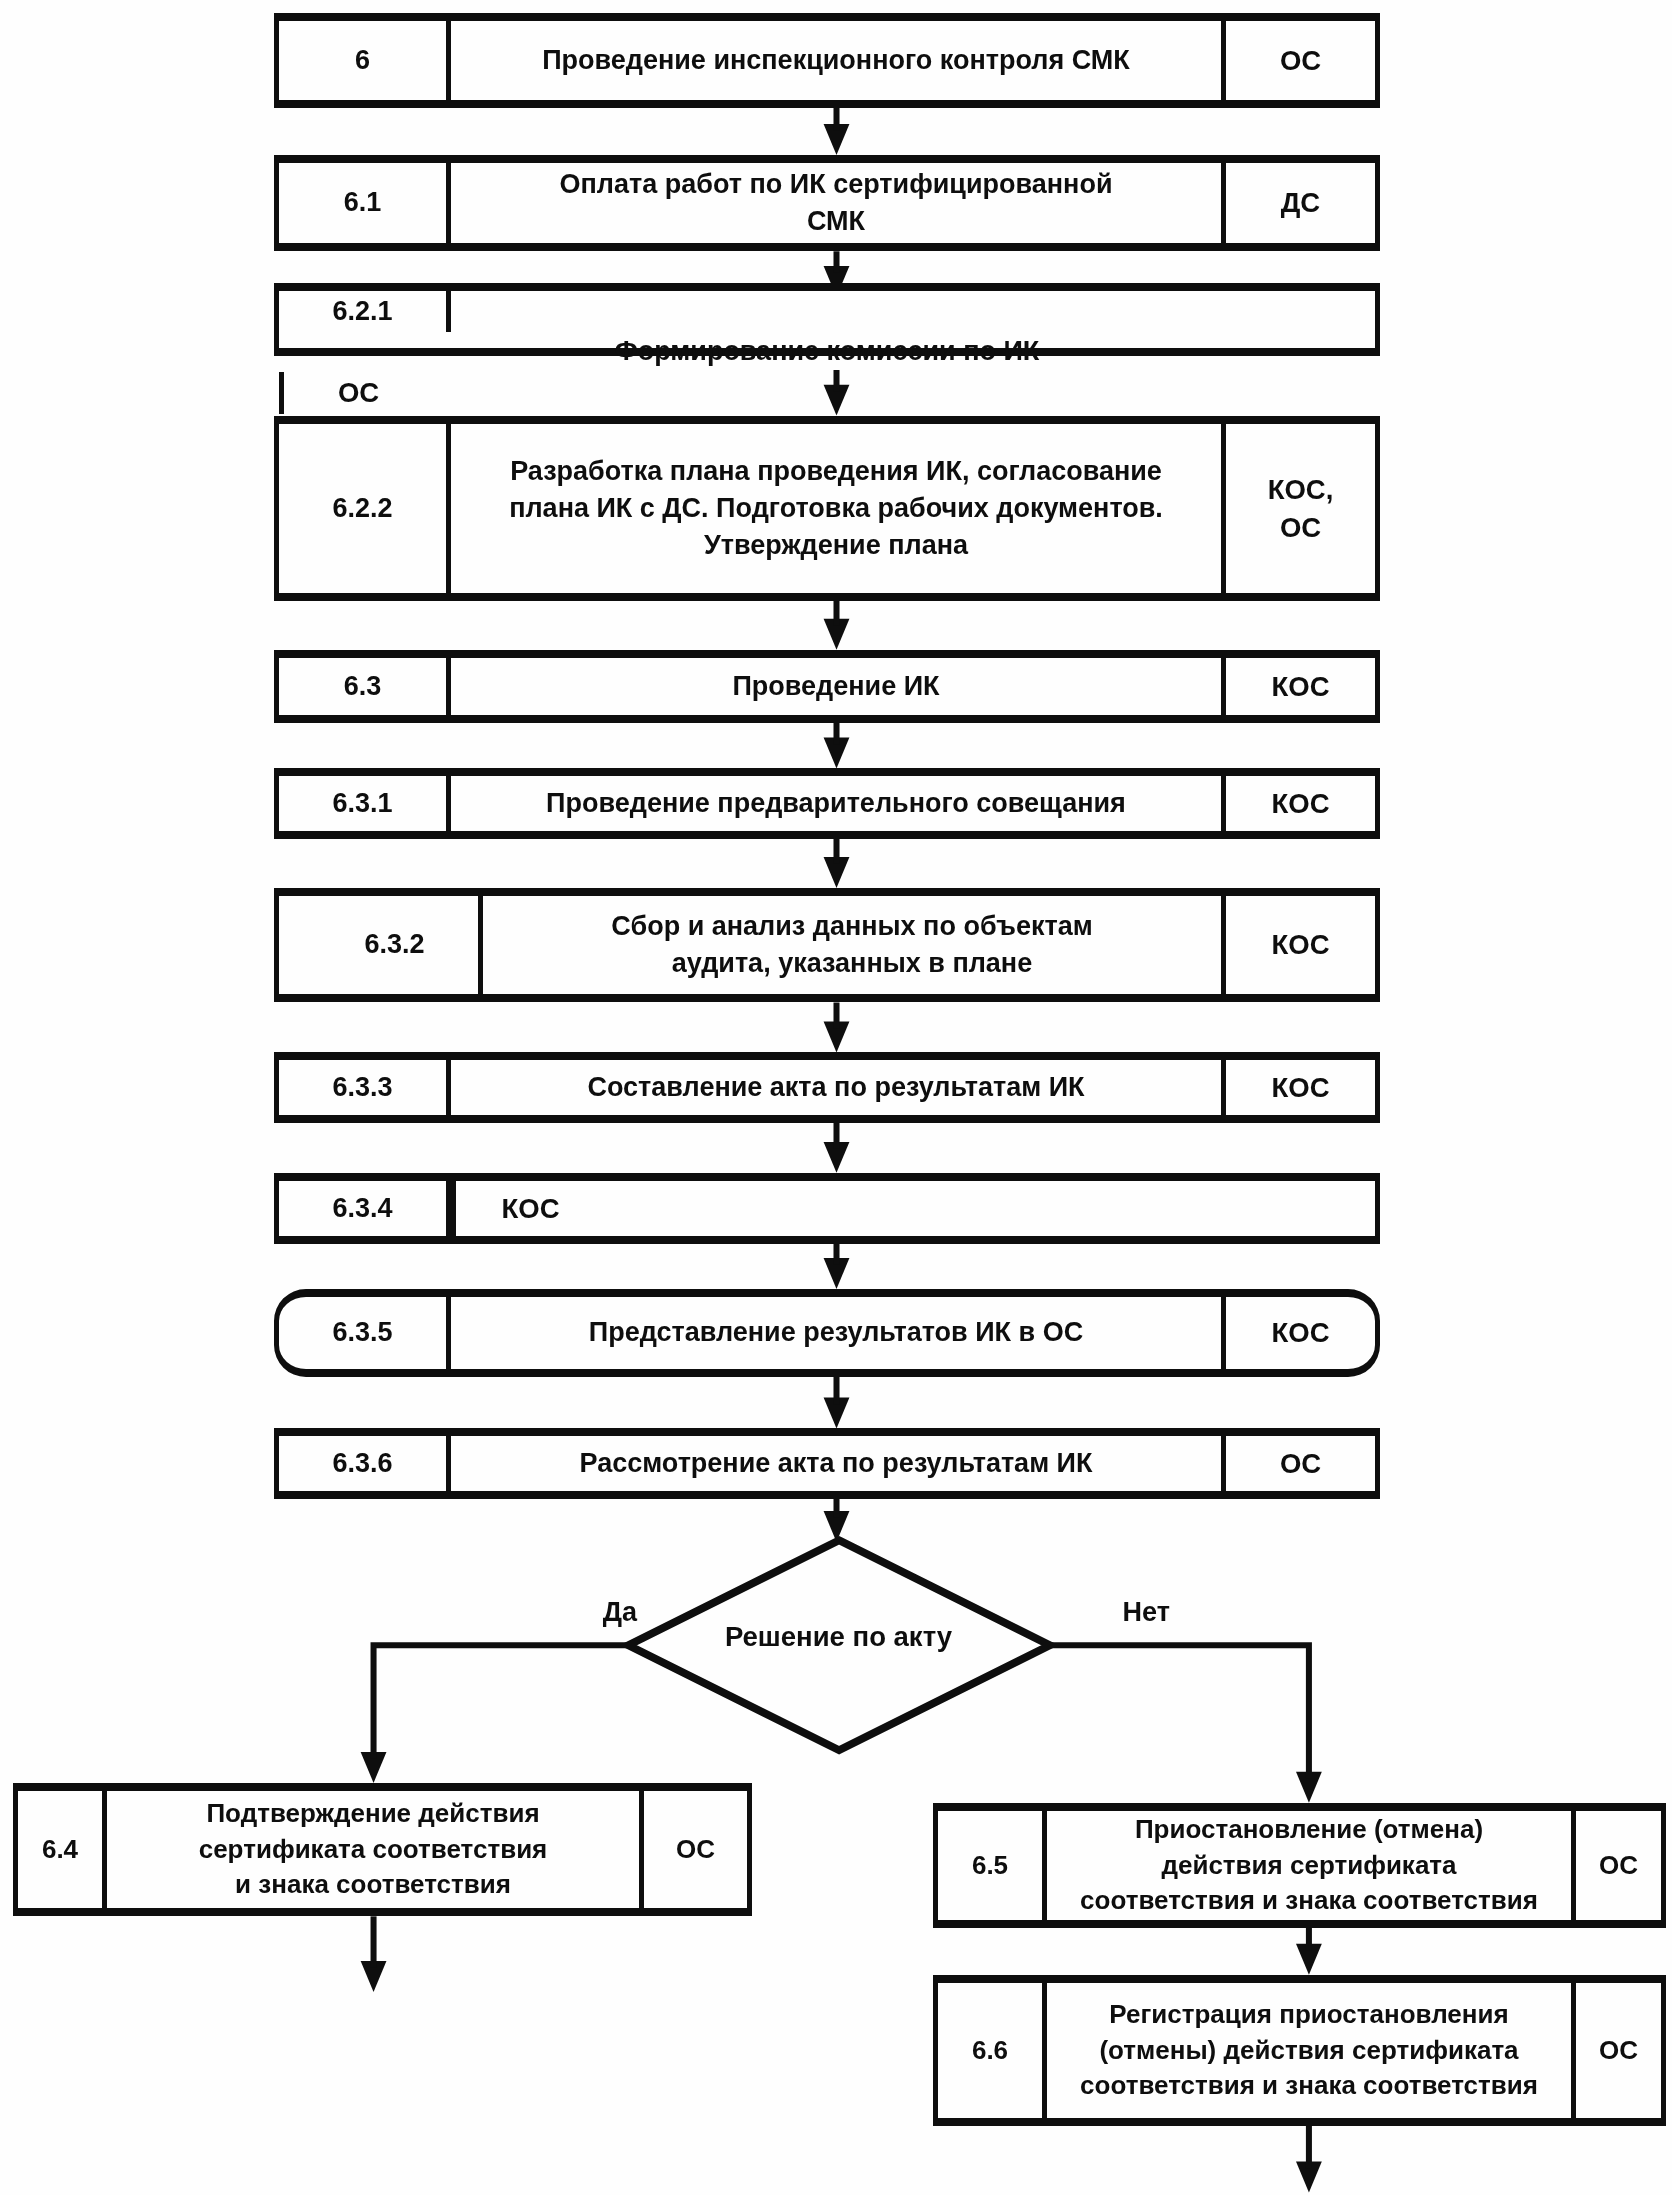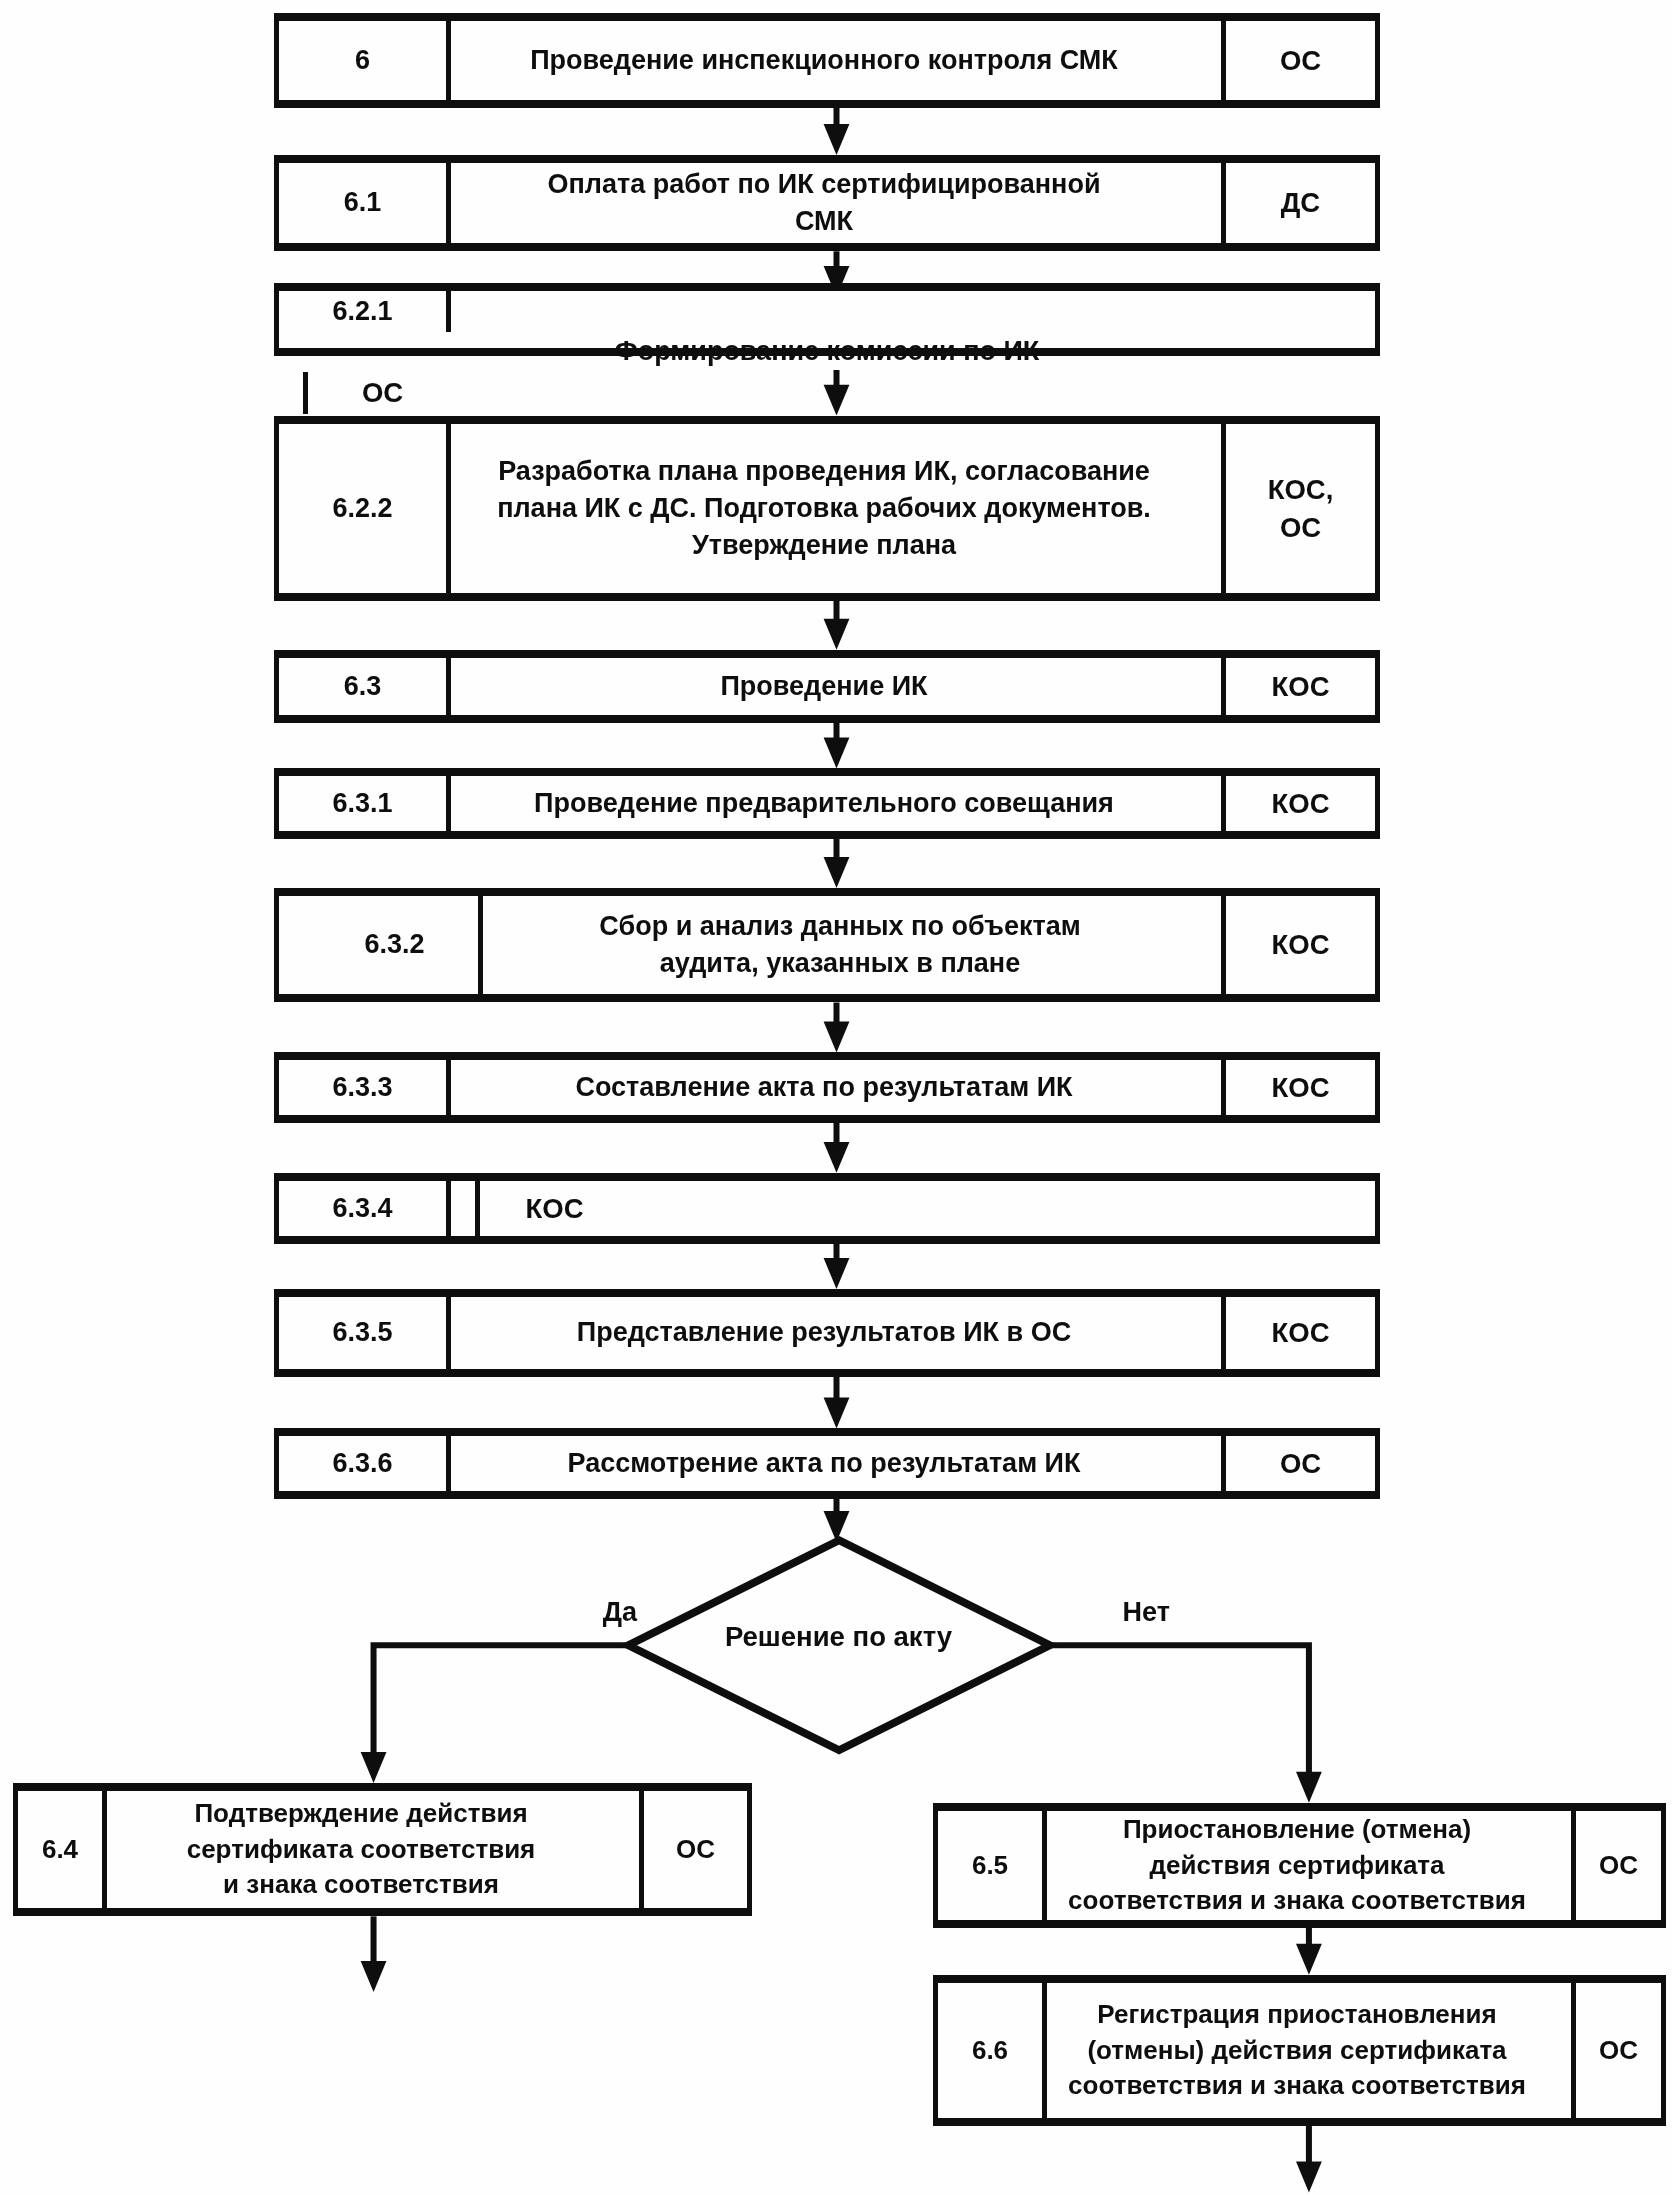--- a/index.html
+++ b/index.html
@@ -29,21 +29,21 @@
     display:flex; align-items:center; justify-content:center;
     text-align:center;
     font-weight:bold;
     font-size:27px; line-height:1.38;
     white-space:pre-line;
     box-sizing:border-box;
     padding:1.7px 6.9px;
   }
   .num{ width:172px; border-right:5.2px solid var(--ink); }
   .txt{ flex:1; }
-  .role{ width:154px; border-left:5.2px solid var(--ink); font-size:27.5px;margin-left:24px; }
+  .role{ width:154px; border-left:5.2px solid var(--ink); font-size:27.5px; }
 
   
   .prow.b-left{ left:13px; width:739px; }
   .prow.b-left .num{ width:89px; }
   .prow.b-left .role{ width:108px; }
   .prow.b-left .cell{ font-size:26px; }
 
   
   .prow.b-right{ left:933px; width:733px; }
   .prow.b-right .num{ width:109px; }
@@ -153,21 +153,21 @@
     <div class="cell num">6.3.3</div>
     <div class="cell txt">Составление акта по результатам ИК</div>
     <div class="cell role">КОС</div>
   </div>
 
   <div class="prow" style="top:1173px;height:71px;">
     <div class="cell num">6.3.4</div>
     <div class="cell role">КОС</div>
   </div>
 
-  <div class="prow" style="top:1289px;height:88px;">
+  <div class="prow" style="top:1289px;height:88px;border-radius:32px;">
     <div class="cell num">6.3.5</div>
     <div class="cell txt">Представление результатов ИК в ОС</div>
     <div class="cell role">КОС</div>
   </div>
 
   <div class="prow" style="top:1428px;height:71px;">
     <div class="cell num">6.3.6</div>
     <div class="cell txt">Рассмотрение акта по результатам ИК</div>
     <div class="cell role">ОС</div>
   </div>

